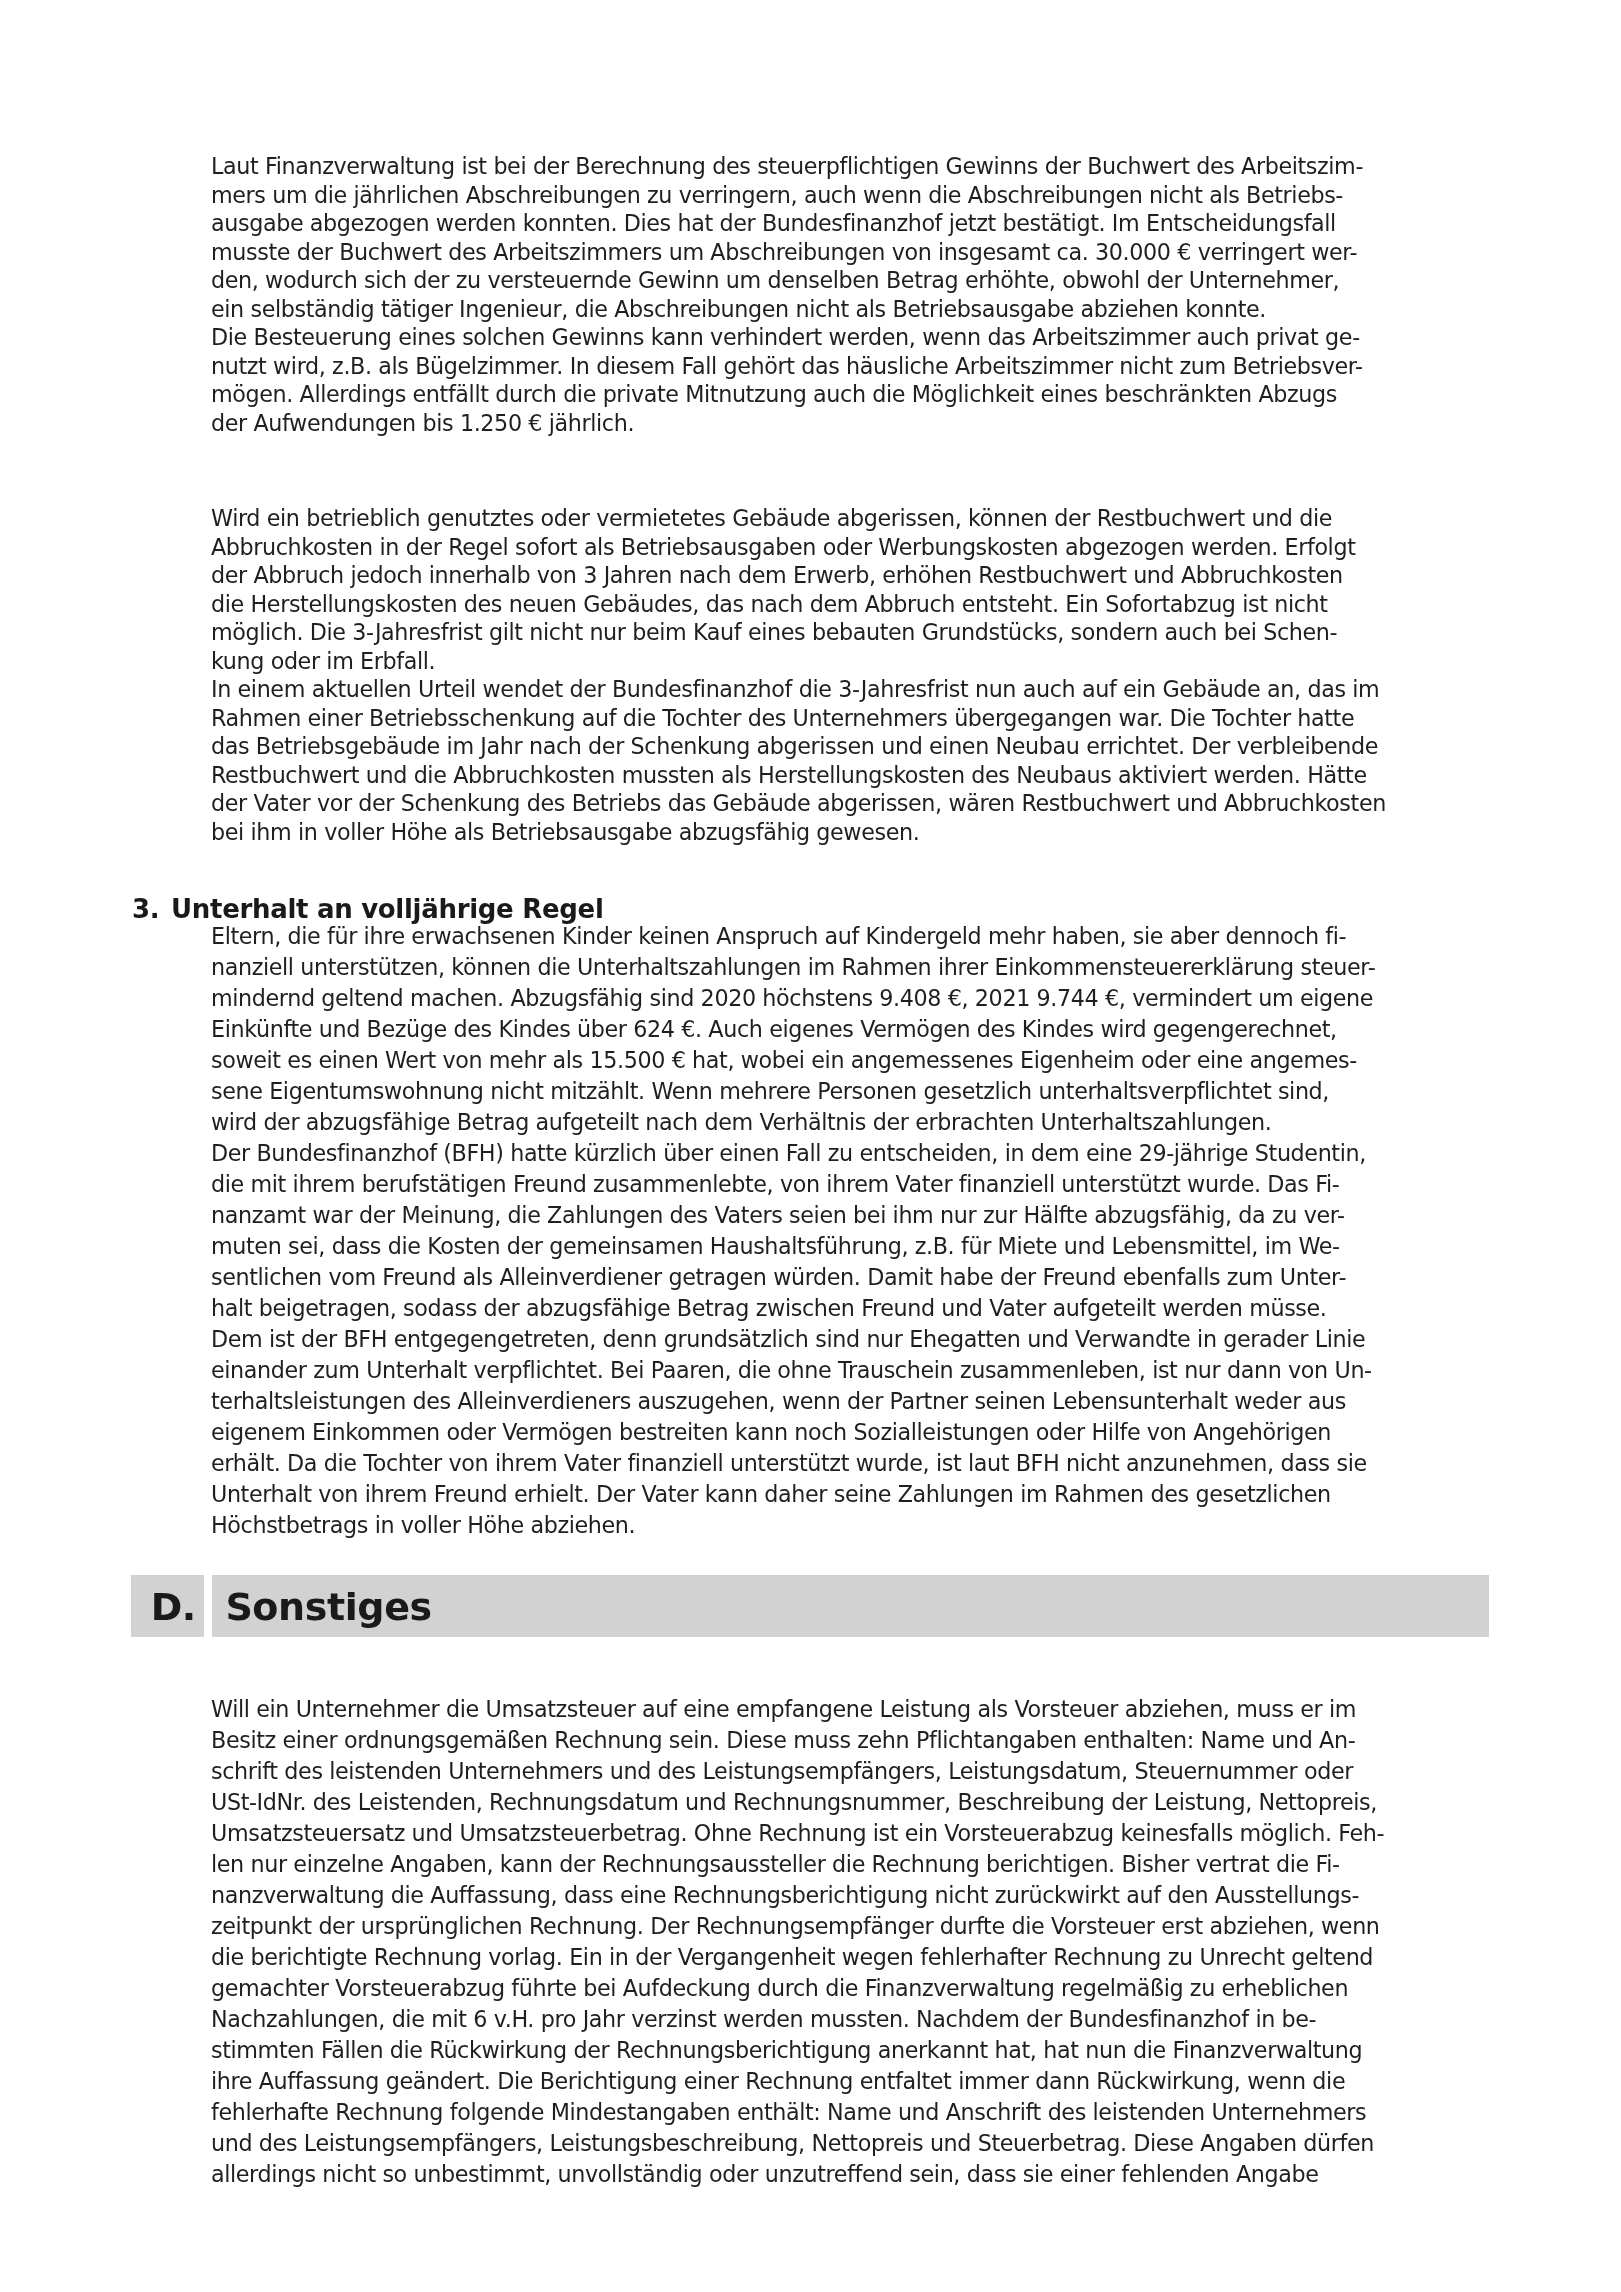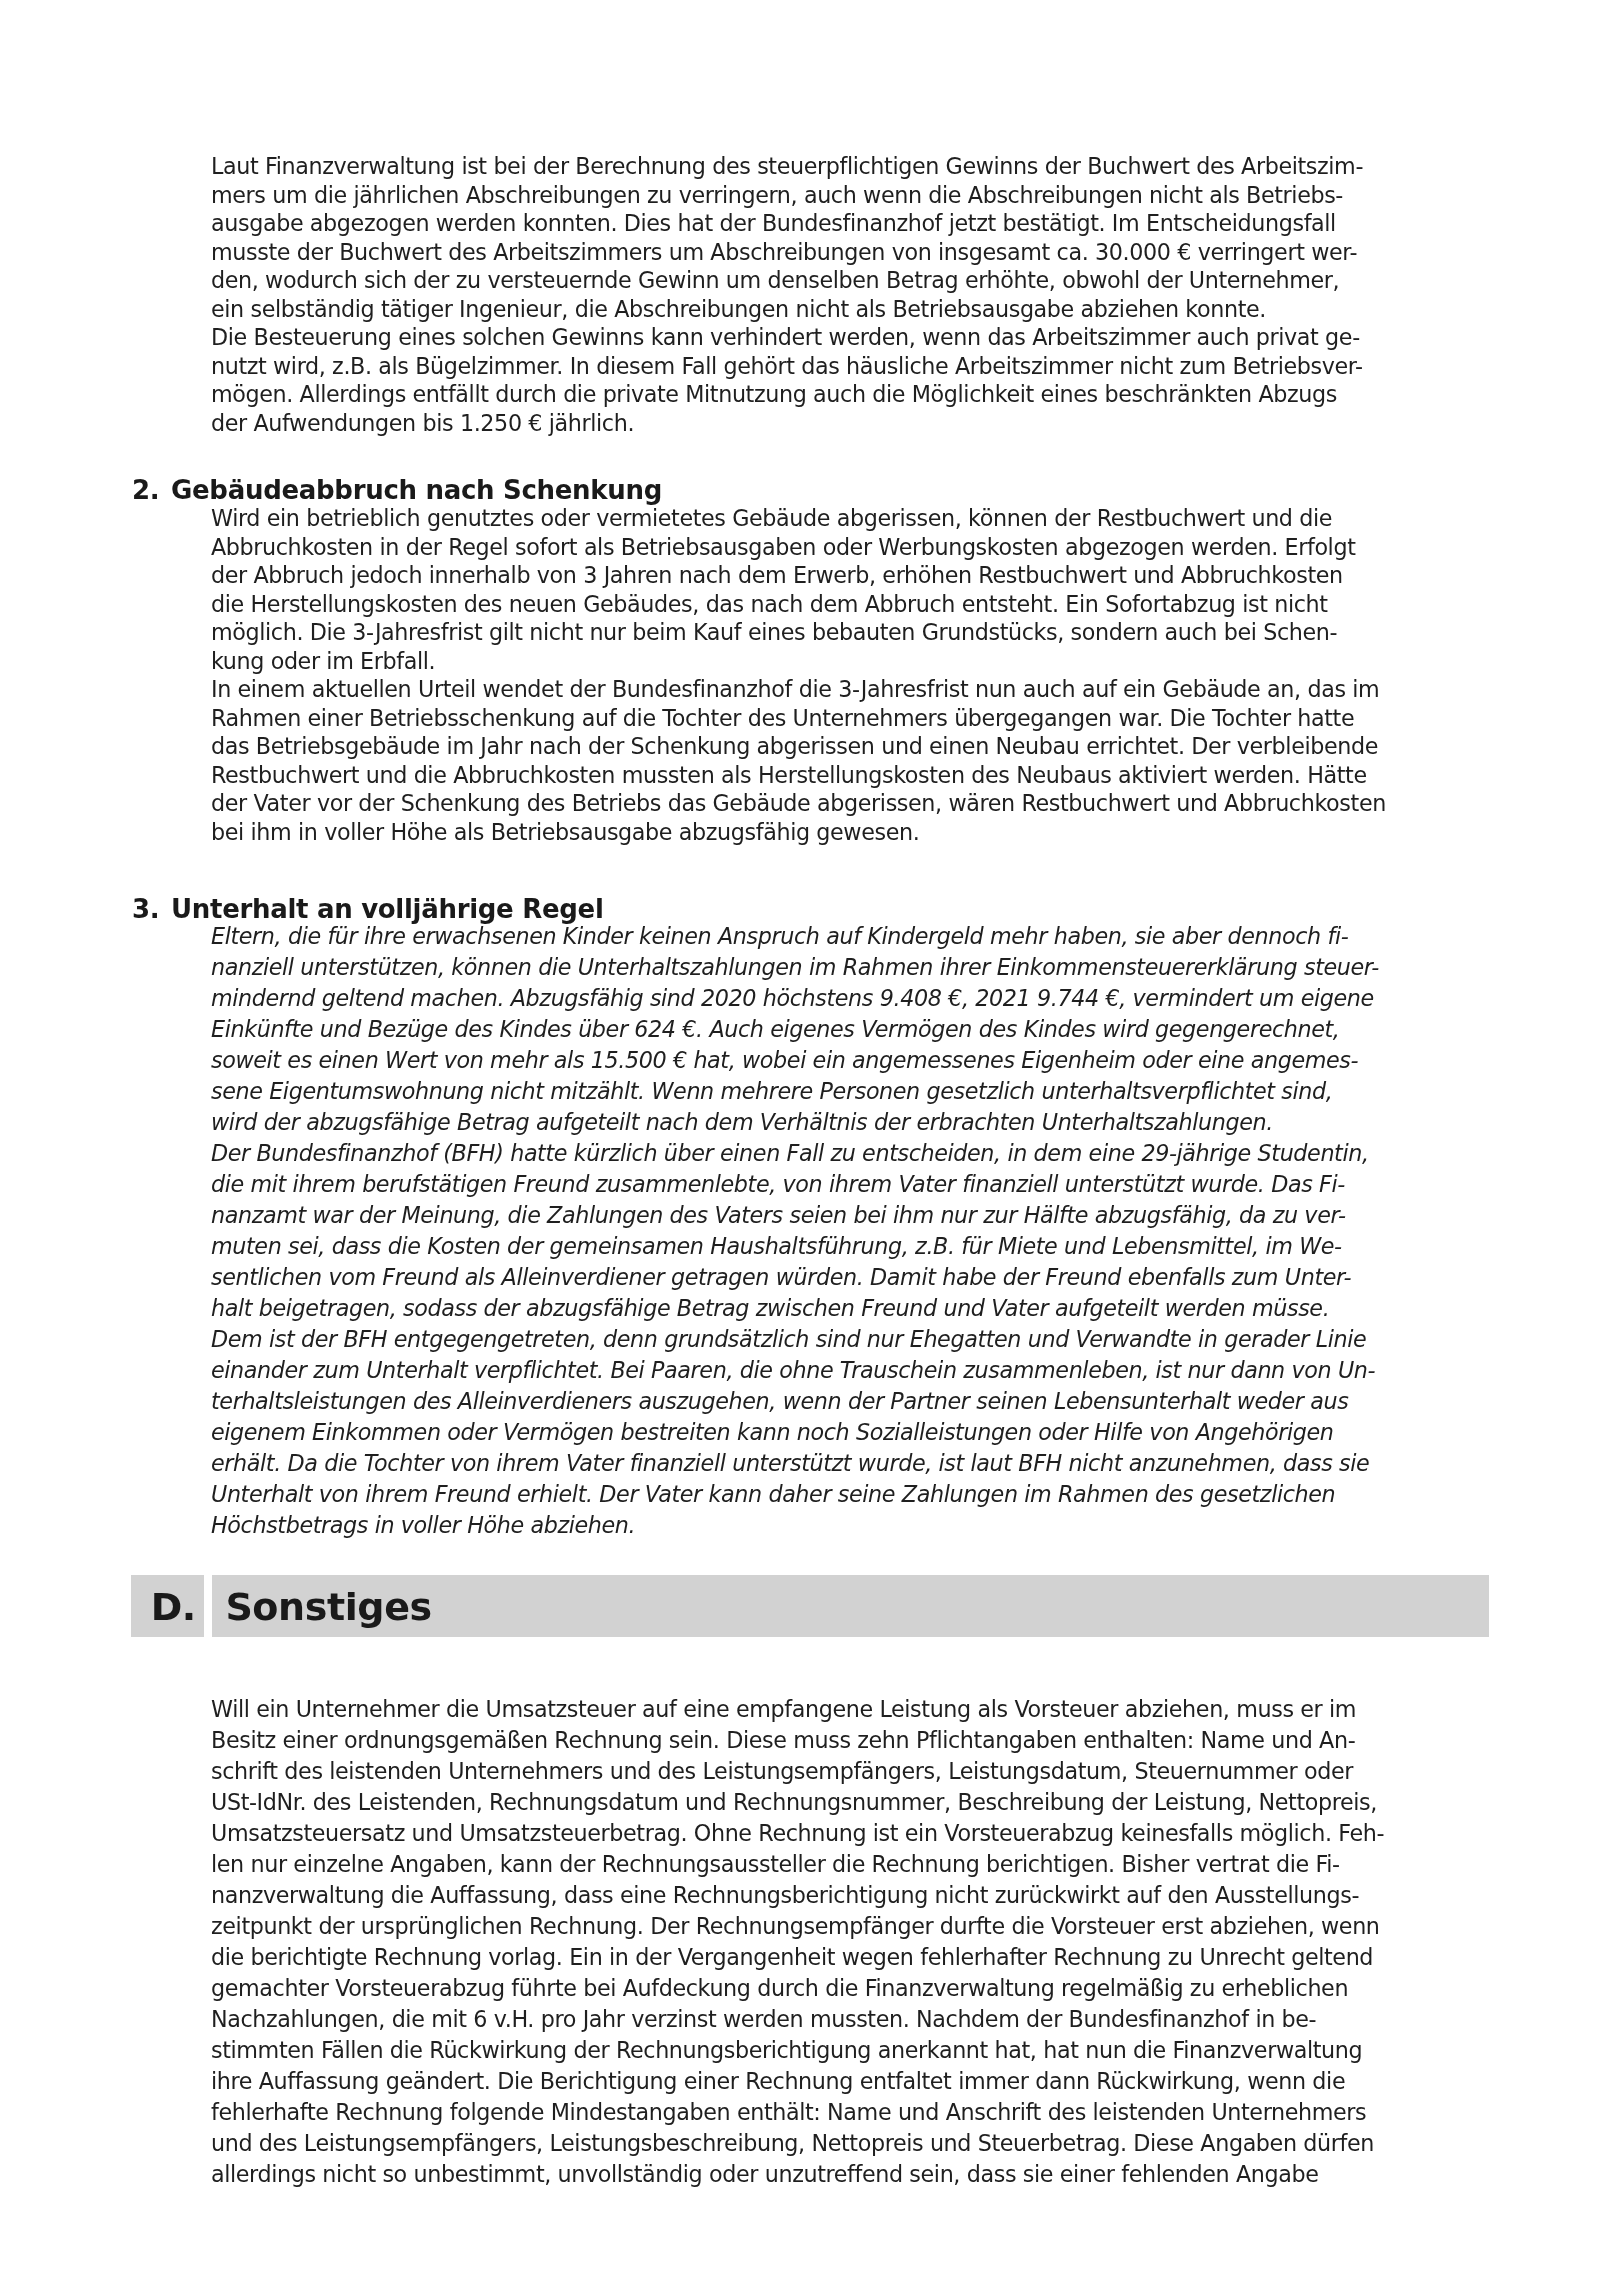--- a/index.html
+++ b/index.html
@@ -32,42 +32,39 @@
     <span class="para-line" style="transform-origin: left center; transform: scaleX(0.9944);">ausgabe abgezogen werden konnten. Dies hat der Bundesfinanzhof jetzt bestätigt. Im Entscheidungsfall</span>
     <span class="para-line" style="transform-origin: left center; transform: scaleX(0.9944);">musste der Buchwert des Arbeitszimmers um Abschreibungen von insgesamt ca. 30.000 € verringert wer-</span>
     <span class="para-line" style="transform-origin: left center; transform: scaleX(0.9944);">den, wodurch sich der zu versteuernde Gewinn um denselben Betrag erhöhte, obwohl der Unternehmer,</span>
     <span class="para-line" style="transform-origin: left center; transform: scaleX(0.9944);">ein selbständig tätiger Ingenieur, die Abschreibungen nicht als Betriebsausgabe abziehen konnte.</span>
     <span class="para-line" style="transform-origin: left center; transform: scaleX(0.9944);">Die Besteuerung eines solchen Gewinns kann verhindert werden, wenn das Arbeitszimmer auch privat ge-</span>
     <span class="para-line" style="transform-origin: left center; transform: scaleX(0.9944);">nutzt wird, z.B. als Bügelzimmer. In diesem Fall gehört das häusliche Arbeitszimmer nicht zum Betriebsver-</span>
     <span class="para-line" style="transform-origin: left center; transform: scaleX(0.9944);">mögen. Allerdings entfällt durch die private Mitnutzung auch die Möglichkeit eines beschränkten Abzugs</span>
     <span class="para-line" style="transform-origin: left center; transform: scaleX(0.9944);">der Aufwendungen bis 1.250 € jährlich.</span>
   </div>
 
-  <div class="heading" style="top:475px;">
-    <span class="num">2.</span><span>Gebäudeabbruch nach Schenkung</span>
-  </div>
   <div class="block sec2" style="top:504px;">
     <span class="para-line" style="transform-origin: left center; transform: scaleX(0.9944);">Wird ein betrieblich genutztes oder vermietetes Gebäude abgerissen, können der Restbuchwert und die</span>
     <span class="para-line" style="transform-origin: left center; transform: scaleX(0.9944);">Abbruchkosten in der Regel sofort als Betriebsausgaben oder Werbungskosten abgezogen werden. Erfolgt</span>
     <span class="para-line" style="transform-origin: left center; transform: scaleX(0.9944);">der Abbruch jedoch innerhalb von 3 Jahren nach dem Erwerb, erhöhen Restbuchwert und Abbruchkosten</span>
     <span class="para-line" style="transform-origin: left center; transform: scaleX(0.9944);">die Herstellungskosten des neuen Gebäudes, das nach dem Abbruch entsteht. Ein Sofortabzug ist nicht</span>
     <span class="para-line" style="transform-origin: left center; transform: scaleX(0.9944);">möglich. Die 3-Jahresfrist gilt nicht nur beim Kauf eines bebauten Grundstücks, sondern auch bei Schen-</span>
     <span class="para-line" style="transform-origin: left center; transform: scaleX(0.9944);">kung oder im Erbfall.</span>
     <span class="para-line" style="transform-origin: left center; transform: scaleX(0.9944);">In einem aktuellen Urteil wendet der Bundesfinanzhof die 3-Jahresfrist nun auch auf ein Gebäude an, das im</span>
     <span class="para-line" style="transform-origin: left center; transform: scaleX(0.9944);">Rahmen einer Betriebsschenkung auf die Tochter des Unternehmers übergegangen war. Die Tochter hatte</span>
     <span class="para-line" style="transform-origin: left center; transform: scaleX(0.9944);">das Betriebsgebäude im Jahr nach der Schenkung abgerissen und einen Neubau errichtet. Der verbleibende</span>
     <span class="para-line" style="transform-origin: left center; transform: scaleX(0.9944);">Restbuchwert und die Abbruchkosten mussten als Herstellungskosten des Neubaus aktiviert werden. Hätte</span>
     <span class="para-line" style="transform-origin: left center; transform: scaleX(0.9944);">der Vater vor der Schenkung des Betriebs das Gebäude abgerissen, wären Restbuchwert und Abbruchkosten</span>
     <span class="para-line" style="transform-origin: left center; transform: scaleX(0.9944);">bei ihm in voller Höhe als Betriebsausgabe abzugsfähig gewesen.</span>
   </div>
 
   <div class="heading" style="top:894px;">
     <span class="num">3.</span><span>Unterhalt an volljährige Regel</span>
   </div>
-  <div class="block sec3" style="top:921px;font-style:italic;">
+  <div class="block sec3" style="top:921px;">
     <span class="para-line" style="transform-origin: left center; transform: scaleX(0.9944);">Eltern, die für ihre erwachsenen Kinder keinen Anspruch auf Kindergeld mehr haben, sie aber dennoch fi-</span>
     <span class="para-line" style="transform-origin: left center; transform: scaleX(0.9944);">nanziell unterstützen, können die Unterhaltszahlungen im Rahmen ihrer Einkommensteuererklärung steuer-</span>
     <span class="para-line" style="transform-origin: left center; transform: scaleX(0.9944);">mindernd geltend machen. Abzugsfähig sind 2020 höchstens 9.408 €, 2021 9.744 €, vermindert um eigene</span>
     <span class="para-line" style="transform-origin: left center; transform: scaleX(0.9944);">Einkünfte und Bezüge des Kindes über 624 €. Auch eigenes Vermögen des Kindes wird gegengerechnet,</span>
     <span class="para-line" style="transform-origin: left center; transform: scaleX(0.9944);">soweit es einen Wert von mehr als 15.500 € hat, wobei ein angemessenes Eigenheim oder eine angemes-</span>
     <span class="para-line" style="transform-origin: left center; transform: scaleX(0.9944);">sene Eigentumswohnung nicht mitzählt. Wenn mehrere Personen gesetzlich unterhaltsverpflichtet sind,</span>
     <span class="para-line" style="transform-origin: left center; transform: scaleX(0.9944);">wird der abzugsfähige Betrag aufgeteilt nach dem Verhältnis der erbrachten Unterhaltszahlungen.</span>
     <span class="para-line" style="transform-origin: left center; transform: scaleX(0.9944);">Der Bundesfinanzhof (BFH) hatte kürzlich über einen Fall zu entscheiden, in dem eine 29-jährige Studentin,</span>
     <span class="para-line" style="transform-origin: left center; transform: scaleX(0.9944);">die mit ihrem berufstätigen Freund zusammenlebte, von ihrem Vater finanziell unterstützt wurde. Das Fi-</span>
     <span class="para-line" style="transform-origin: left center; transform: scaleX(0.9944);">nanzamt war der Meinung, die Zahlungen des Vaters seien bei ihm nur zur Hälfte abzugsfähig, da zu ver-</span>

